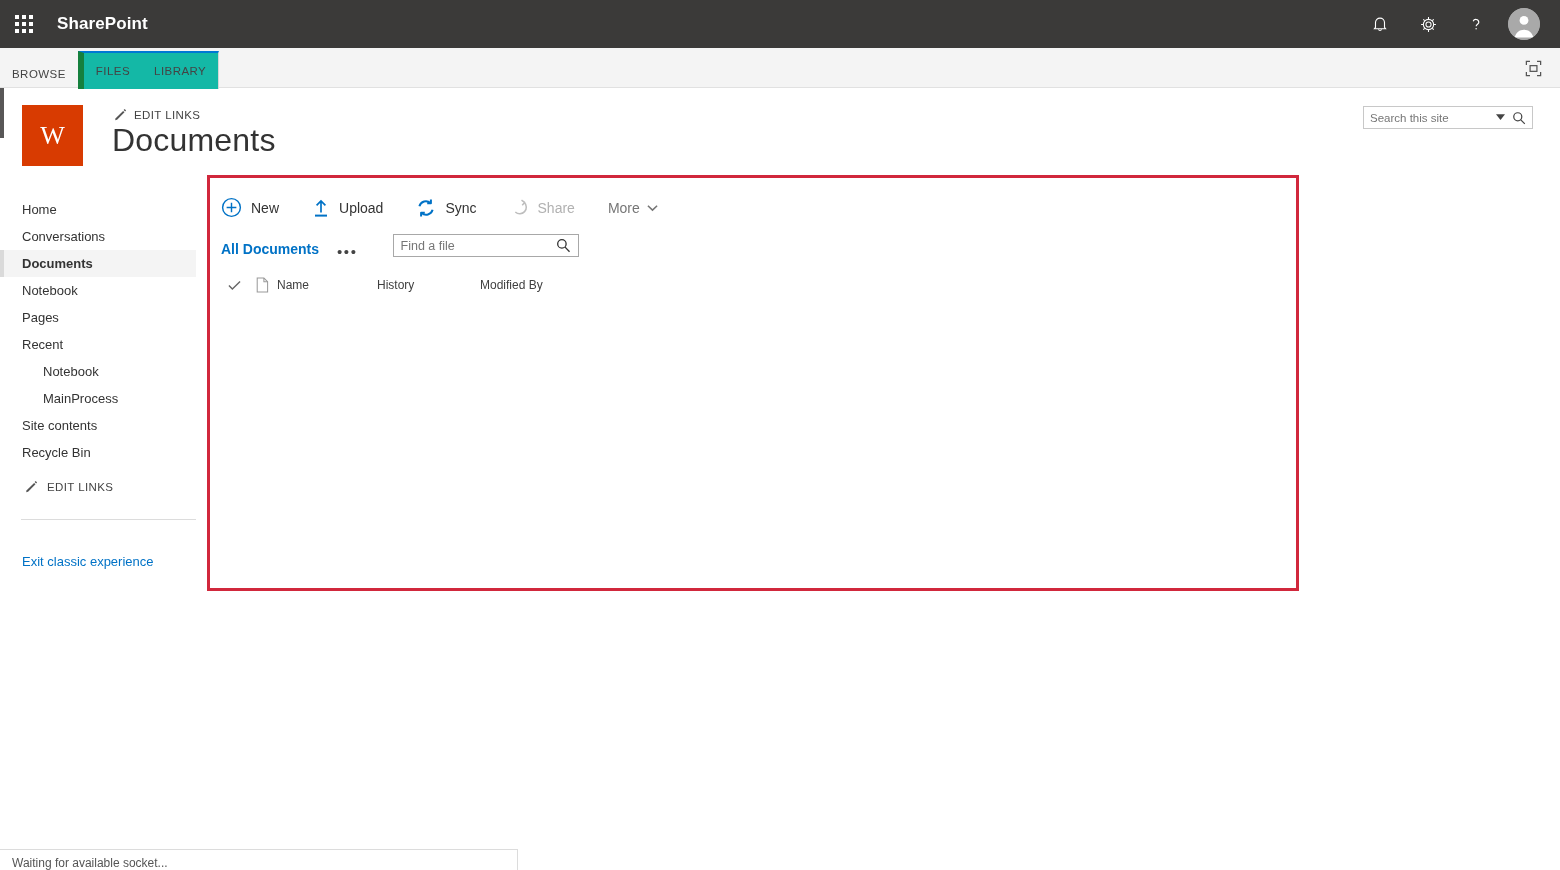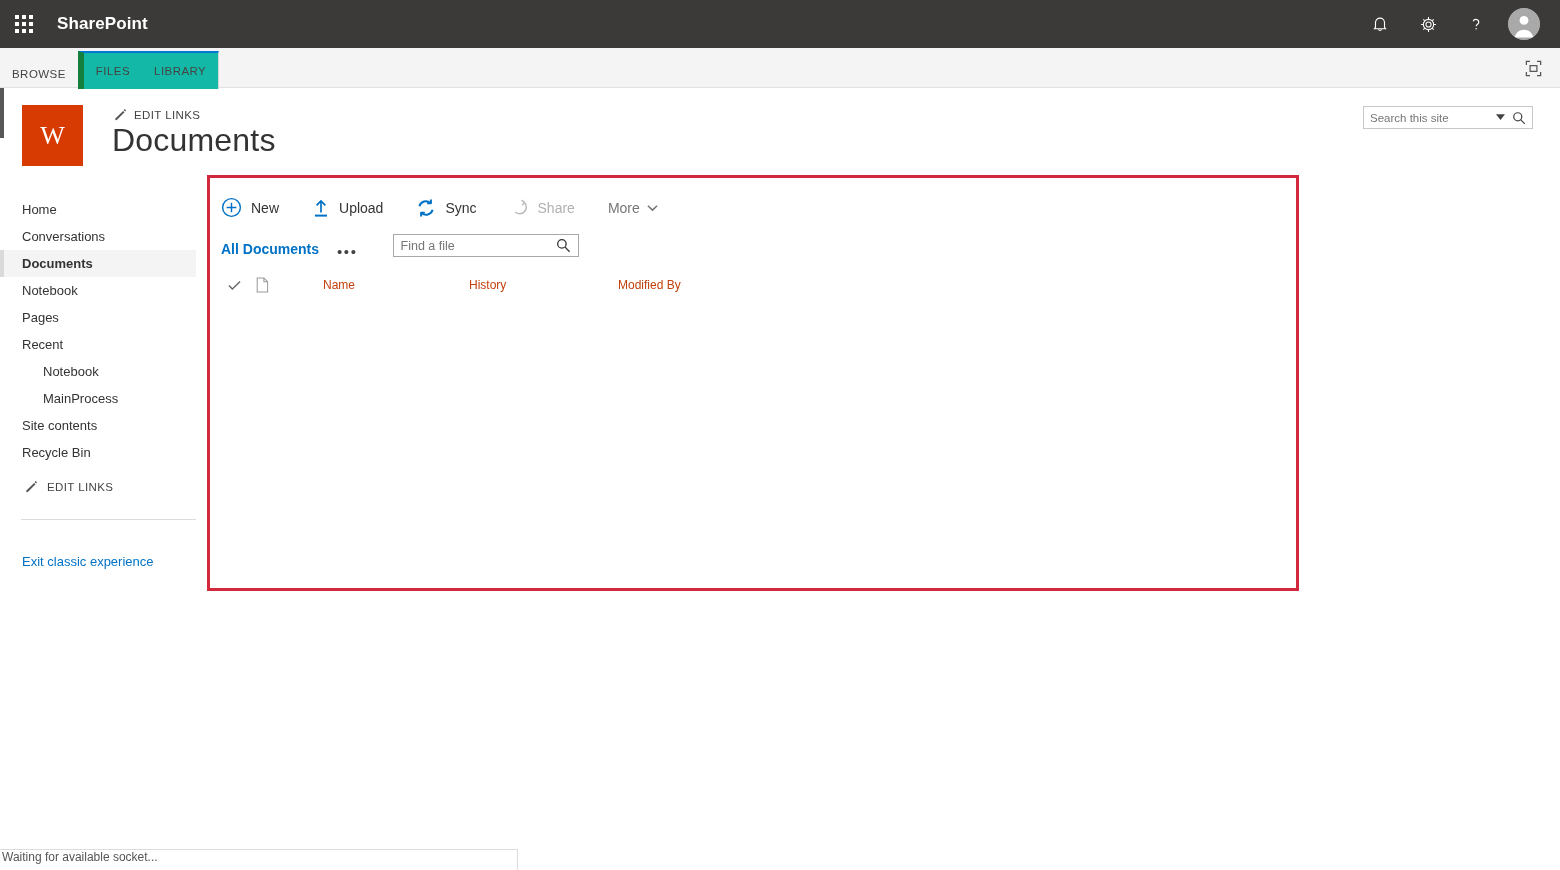--- a/index.html
+++ b/index.html
@@ -329,24 +329,23 @@
     position: absolute;
     left: 11px; top: 98px;
     display: flex;
     align-items: center;
     height: 18px;
   }
   .lh-check { width: 26px; display: flex; justify-content: center; cursor: pointer; }
   .lh-doc { width: 30px; display: flex; justify-content: center; cursor: pointer; }
   .lh-col {
     font-size: 12px;
-    color: #c2410c;
-    cursor: pointer;
-    white-space: nowrap;
-    margin-left: 46px;
+    color: #404040;
+    cursor: pointer;
+    white-space: nowrap;
   }
   .lh-name { width: 100px; }
   .lh-mod  { width: 103px; }
 
   .drop-zone {
     position: absolute;
     left: 11px; top: 134px;
     width: 1060px;
     height: 40px;
   }
@@ -361,22 +360,22 @@
   
   .status-bar {
     position: absolute;
     left: 0; bottom: 0;
     width: 518px;
     height: 21px;
     background: #ffffff;
     border-top: 1px solid #dcdcdc;
     border-right: 1px solid #dcdcdc;
     display: flex;
-    align-items: flex-start;
-    padding-left: 2px;
+    align-items: flex-end;
+    padding-left: 12px;
   }
   .status-text {
     font-size: 12px;
     color: #555555;
     white-space: nowrap;
   }
 </style>
 </head>
 <body>
 

